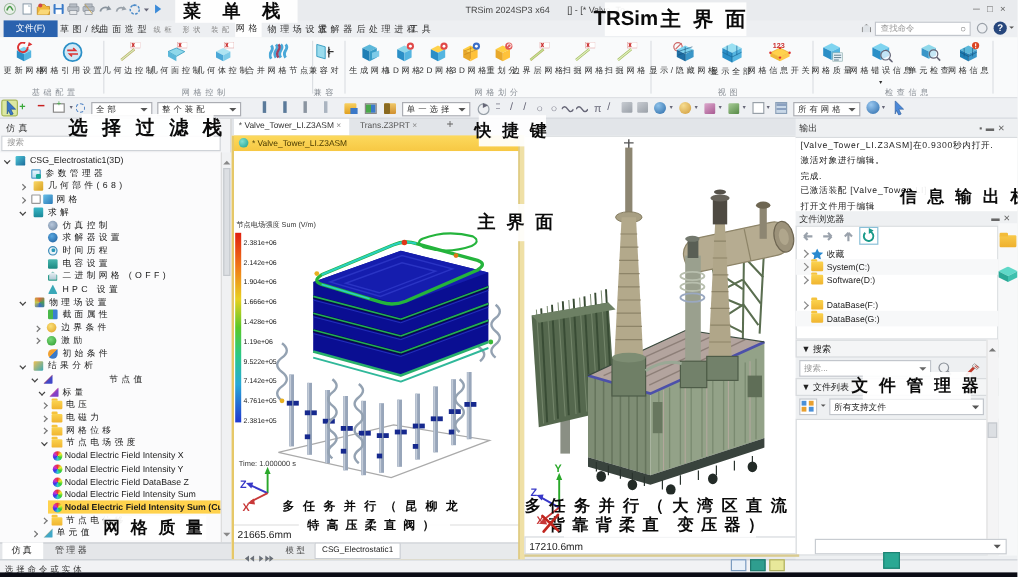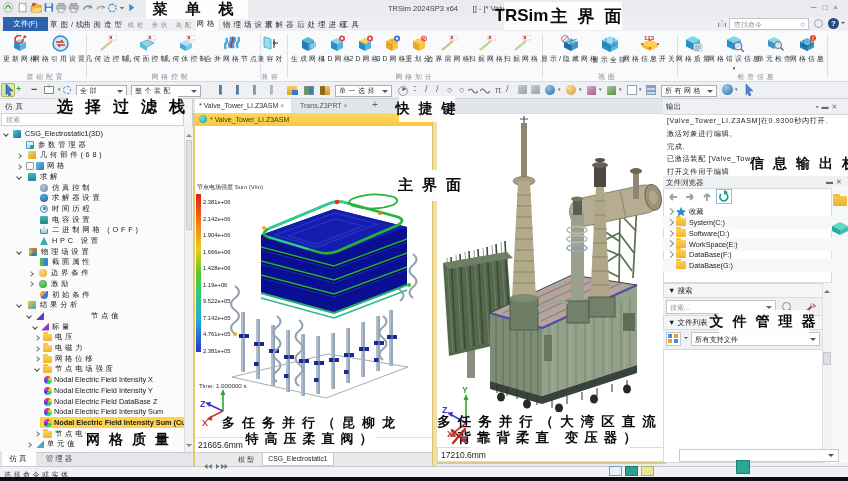--- a/index.html
+++ b/index.html
@@ -900,25 +900,20 @@
 <div class="fbr" style="top:12px;width:169px;background:#f7f8f9;">
         <b class="chv" style="left:5px;"></b>
         <div class="fld" style="left:13px;"></div>
         <em style="position:absolute;left:26px;font-style:normal;">System(C:)</em>
       </div>
 <div class="fbr" style="top:23px;width:169px;">
         <b class="chv" style="left:5px;"></b>
         <div class="fld" style="left:13px;"></div>
         <em style="position:absolute;left:26px;font-style:normal;">Software(D:)</em>
       </div>
-<div class="fbr" style="top:33.5px;width:169px;background:#f7f8f9;">
-        <b class="chv" style="left:5px;"></b>
-        <div class="fld" style="left:13px;"></div>
-        <em style="position:absolute;left:26px;font-style:normal;">WorkSpace(E:)</em>
-      </div>
 <div class="fbr" style="top:44px;width:169px;">
         <b class="chv" style="left:5px;"></b>
         <div class="fld" style="left:13px;"></div>
         <em style="position:absolute;left:26px;font-style:normal;">DataBase(F:)</em>
       </div>
 <div class="fbr" style="top:55px;width:169px;background:#f7f8f9;">
         <div class="fld" style="left:13px;"></div>
         <em style="position:absolute;left:26px;font-style:normal;">DataBase(G:)</em>
       </div>
 </div>
@@ -962,21 +957,21 @@
 <div class="abs" style="left:736px;top:460px;width:14px;height:14px;background:#2aa893;border:1px solid #1d8373;"></div>
 
 <div class="ann" style="left:146px;top:0;width:102px;height:19px;font-size:15px;letter-spacing:18px;padding-left:10px;">菜单栈</div>
 <div class="ann" style="left:504px;top:2px;width:118px;height:28px;font-size:17px;">TRSim<span style="letter-spacing:10px;padding-left:2px;">主界面</span></div>
 <div class="ann" style="left:68px;top:95px;width:110px;height:25px;font-size:16px;letter-spacing:12px;padding-left:8px;">选择过滤栈</div>
 <div class="ann" style="left:399px;top:96px;width:56px;height:26px;font-size:14px;letter-spacing:9px;padding-left:6px;">快捷键</div>
 <div class="ann" style="left:398px;top:170px;width:66px;height:31px;font-size:15px;letter-spacing:9px;padding-left:6px;">主界面</div>
 <div class="ann" style="left:761px;top:152px;width:87px;height:23px;font-size:14px;letter-spacing:9px;padding-left:6px;">信息输出栈</div>
 <div class="ann" style="left:86px;top:430px;width:86px;height:20px;font-size:14px;letter-spacing:9px;padding-left:6px;">网格质量</div>
 <div class="ann" style="left:719px;top:310px;width:90px;height:23px;font-size:14px;letter-spacing:9px;padding-left:6px;">文件管理器</div>
-<div class="ann" style="left:249px;top:413px;width:126px;height:35px;font-size:13px;flex-direction:column;line-height:16px;z-index:40;">
+<div class="ann" style="left:249px;top:413px;width:126px;height:35px;font-size:10px;flex-direction:column;line-height:16px;z-index:40;">
  <span style="letter-spacing:7px;">多任务并行（昆柳龙</span>
  <span style="letter-spacing:6px;">特高压柔直阀）</span>
     </div>
 <div class="ann" style="left:470px;top:412px;width:160px;height:36px;font-size:13.5px;flex-direction:column;line-height:16px;z-index:40;">
  <span style="letter-spacing:7px;">多任务并行（大湾区直流</span>
  <span style="letter-spacing:6px;">背靠背柔直 变压器）</span>
     </div>
 <svg class="abs" style="left:449px;top:427px;z-index:51;" width="20" height="18" viewBox="0 0 20 18">
       <path d="M3 3l13 12M16 2L4 16" stroke="#c0251e" stroke-width="2.2" fill="none" stroke-linecap="round"></path>
     </svg>

